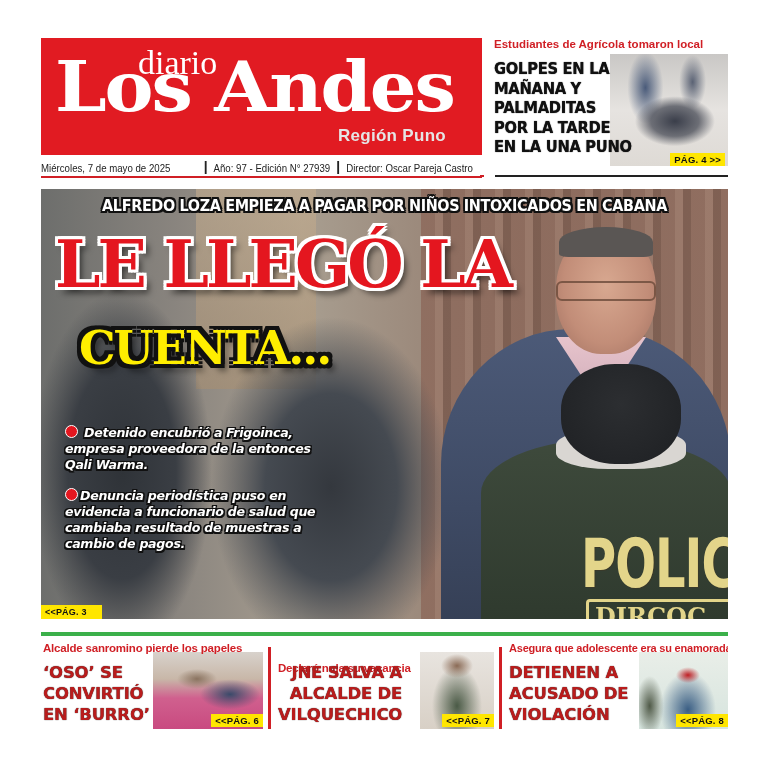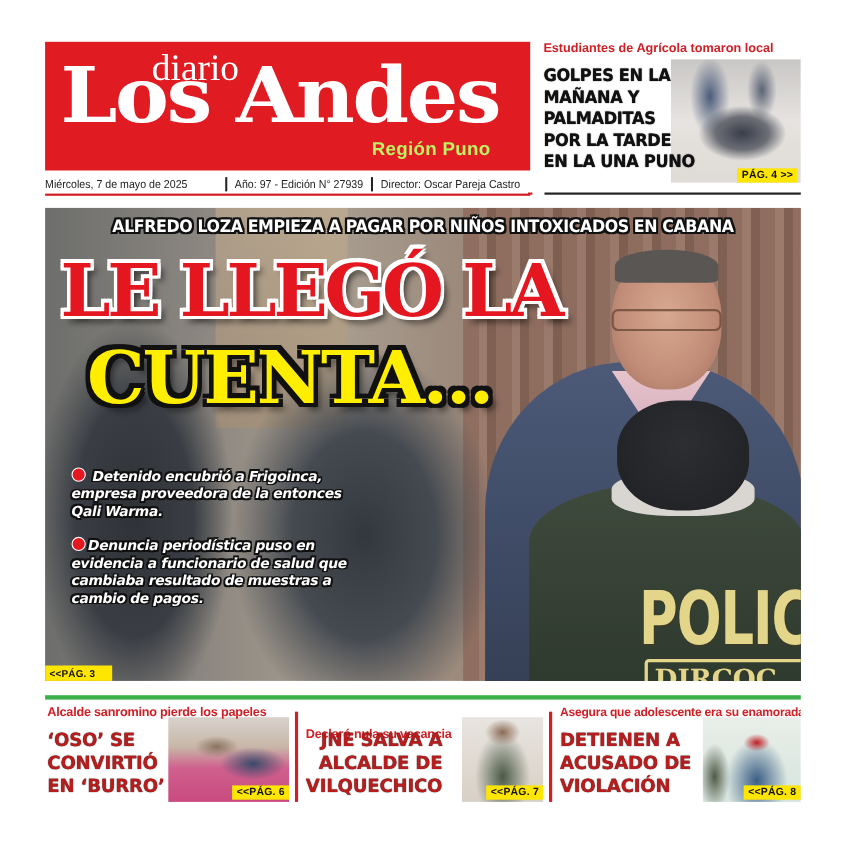--- a/index.html
+++ b/index.html
@@ -16,21 +16,21 @@
     font-family: "Liberation Serif", serif; color: #fff; font-size: 34px; line-height: 1;
   }
   .masthead .logo {
     position: absolute; left: 14px; top: 14px;
     font-family: "DejaVu Serif", serif; font-weight: bold; color: #fff;
     font-size: 70px; letter-spacing: -2px; line-height: 1; white-space: nowrap;
     transform: scaleX(1.05); transform-origin: left;
   }
   .masthead .region {
     position: absolute; right: 36px; bottom: 9px;
-    color: #bef264; font-weight: bold; font-size: 17px; letter-spacing: 0.3px;
+    color: #e5e5e5; font-weight: bold; font-size: 17px; letter-spacing: 0.3px;
   }
 
   .dateline {
     position: absolute; left: 41px; top: 159px; width: 441px; height: 17px;
     font-family: "Liberation Sans Narrow", "Liberation Sans", sans-serif;
     font-size: 10.5px; color: #222; display: flex; align-items: center;
     transform: scaleX(0.92); transform-origin: left;
     width: 480px;
   }
   .dateline .sep { display: inline-block; width: 1.5px; height: 13px; background: #222; margin: 0 8px; }
@@ -103,22 +103,22 @@
     letter-spacing: -0.4px; transform: scaleX(0.93);
     text-shadow: -2px -2px 0 #111, 2px -2px 0 #111, -2px 2px 0 #111, 2px 2px 0 #111, 0 2px 0 #111, 0 -2px 0 #111, 2px 0 0 #111, -2px 0 0 #111;
   }
   .hero .headline-1 {
     position: absolute; left: 14px; top: 42px;
     font-family: "DejaVu Serif", serif; font-weight: bold; color: #e4161f; font-size: 66px; line-height: 1; white-space: nowrap;
     letter-spacing: -3px; transform: scaleX(0.98); transform-origin: left;
     text-shadow: -3px -3px 0 #fff, 3px -3px 0 #fff, -3px 3px 0 #fff, 3px 3px 0 #fff, 0 3px 0 #fff, 0 -3px 0 #fff, 3px 0 0 #fff, -3px 0 0 #fff, 5px 6px 6px rgba(0,0,0,0.6);
   }
   .hero .headline-2 {
-    position: absolute; left: 38px; top: 121px;
-    font-family: "DejaVu Serif", serif; font-weight: bold; color: #ffee00; font-size: 66px; line-height: 1; white-space: nowrap;
+    position: absolute; left: 38px; top: 136px;
+    font-family: "DejaVu Serif", serif; font-weight: bold; color: #ffee00; font-size: 46px; line-height: 1; white-space: nowrap;
     letter-spacing: -2px;
     text-shadow: -4px -4px 0 #111, 4px -4px 0 #111, -4px 4px 0 #111, 4px 4px 0 #111, 0 4px 0 #111, 0 -4px 0 #111, 4px 0 0 #111, -4px 0 0 #111, 6px 7px 6px rgba(0,0,0,0.5);
   }
   .hero .bullets { position: absolute; left: 24px; top: 236px; width: 260px; }
   .hero .bullet {
     font-family: "DejaVu Sans", sans-serif; font-style: italic; font-weight: bold; color: #fff; font-size: 12.6px; line-height: 16px;
     letter-spacing: -0.3px; margin-bottom: 15px;
     text-shadow: -1.5px -1.5px 0 #111, 1.5px -1.5px 0 #111, -1.5px 1.5px 0 #111, 1.5px 1.5px 0 #111, 0 1.5px 0 #111, 0 -1.5px 0 #111, 1.5px 0 0 #111, -1.5px 0 0 #111;
   }
   .hero .dot { display: inline-block; width: 13px; height: 13px; border-radius: 50%; background: #e4161f; vertical-align: -1px; margin-right: 2px; border: 1px solid #fff; }

